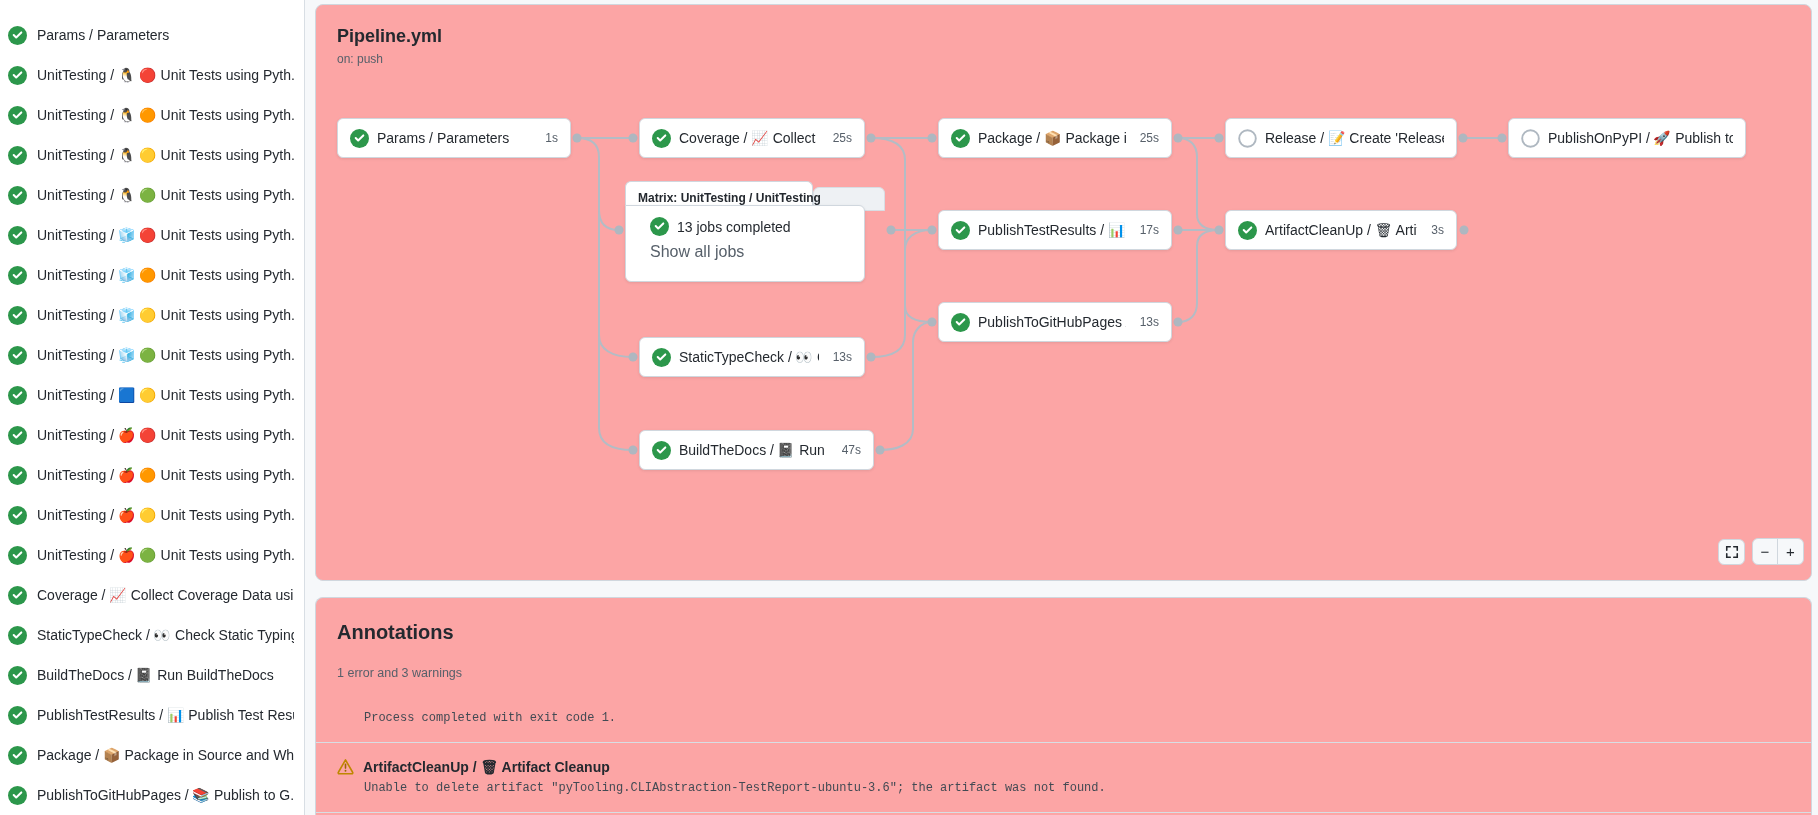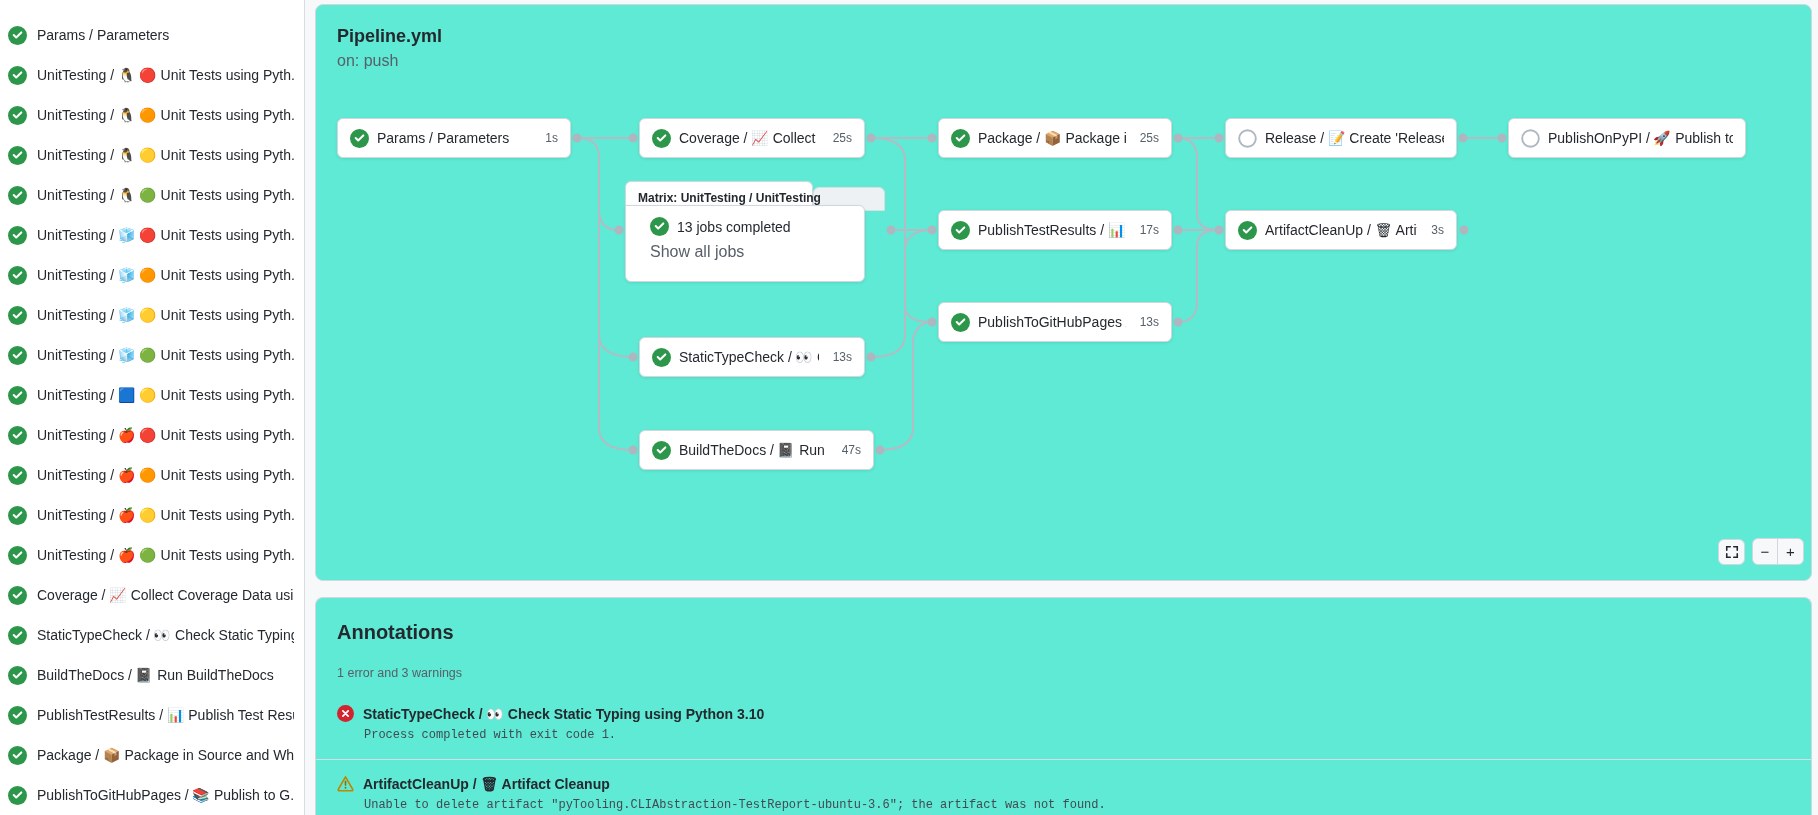--- a/index.html
+++ b/index.html
@@ -18,30 +18,30 @@
   .side-row{
     height:40px;display:flex;align-items:center;gap:10px;
     padding:0 10px 0 8px;cursor:pointer;white-space:nowrap;overflow:hidden;
   }
   .ck{flex:0 0 auto;width:19px;height:19px;display:inline-flex;}
   .side-label{
     font-size:14px;color:#24292f;overflow:hidden;white-space:nowrap;
   }
   
   .card{
-    position:absolute;background:#5eead4;border:1px solid #d0d7de;
+    position:absolute;background:#fca5a5;border:1px solid #d0d7de;
     border-radius:8px;box-sizing:border-box;
   }
   #graph-card{left:315px;top:4px;width:1497px;height:577px;overflow:hidden;}
   #ann-card{left:315px;top:597px;width:1497px;height:230px;border-bottom:none;border-radius:8px 8px 0 0;overflow:hidden;}
   .graph-title{
     position:absolute;left:21px;top:21px;font-size:18px;font-weight:700;color:#24292f;
   }
   .graph-trigger{
-    position:absolute;left:21px;top:47px;font-size:16px;color:#57606a;
+    position:absolute;left:21px;top:47px;font-size:12px;color:#57606a;
   }
   
   #edges{position:absolute;left:0;top:0;pointer-events:none;}
   .node{
     position:absolute;height:40px;background:#ffffff;
     border:1px solid #d0d7de;border-radius:6px;
     box-shadow:0 1px 3px rgba(31,35,40,.10);
     display:flex;align-items:center;gap:8px;padding:0 12px;
     box-sizing:border-box;cursor:pointer;
   }
@@ -463,29 +463,20 @@
     <button>+</button>
   </div>
 </div>
 
 <div class="card" id="ann-card">
   <div class="ann-header">
     <div class="ann-title">Annotations</div>
     <div class="ann-summary">1 error and 3 warnings</div>
   </div>
   <div class="ann-item">
-    <div class="ann-head">
-      <span class="st-ic">
-          <svg viewBox="0 0 16 16" width="17" height="17">
-            <circle cx="8" cy="8" r="8" fill="#d1242f"></circle>
-            <path d="M5.5 5.5 10.5 10.5 M10.5 5.5 5.5 10.5" stroke="#fff" stroke-width="1.6" stroke-linecap="round"></path>
-          </svg>
-        </span>
-      <span class="ann-job">StaticTypeCheck / 👀 Check Static Typing using Python 3.10</span>
-    </div>
     <div class="ann-msg">Process completed with exit code 1.</div>
   </div>
   <div class="ann-item">
     <div class="ann-head">
       <span class="st-ic">
           <svg viewBox="0 0 16 16" width="17" height="17" fill="none">
             <path d="M8 1.8 14.7 13.4 a0.9 0.9 0 0 1 -0.8 1.4 H2.1 a0.9 0.9 0 0 1 -0.8 -1.4 Z" stroke="#bf8700" stroke-width="1.5" stroke-linejoin="round"></path>
             <path d="M8 6 V9.5" stroke="#9a6700" stroke-width="1.5" stroke-linecap="round"></path>
             <circle cx="8" cy="12" r="0.9" fill="#9a6700"></circle>
           </svg>

